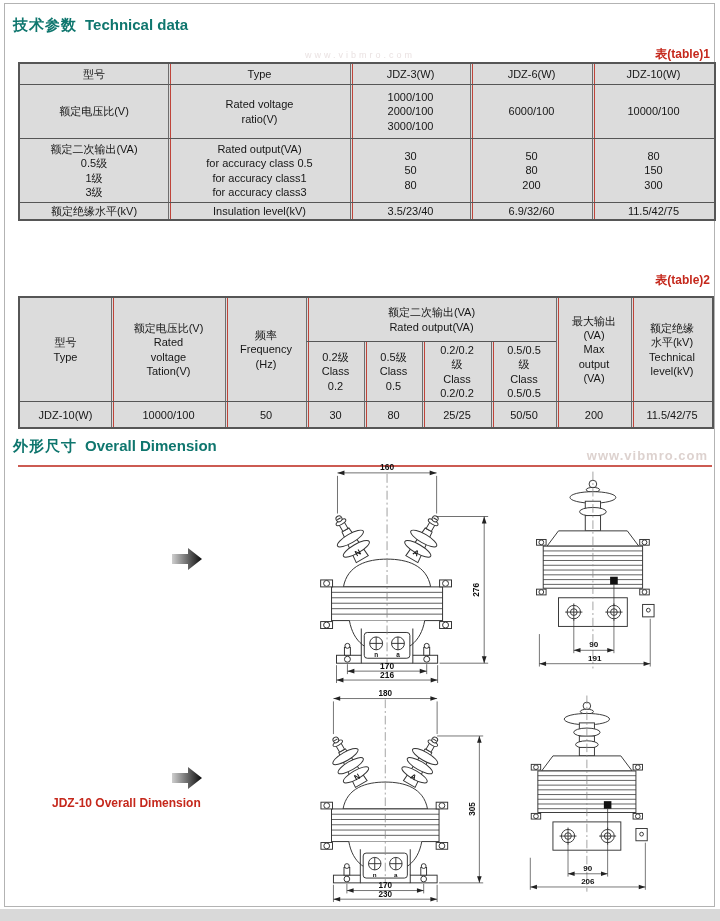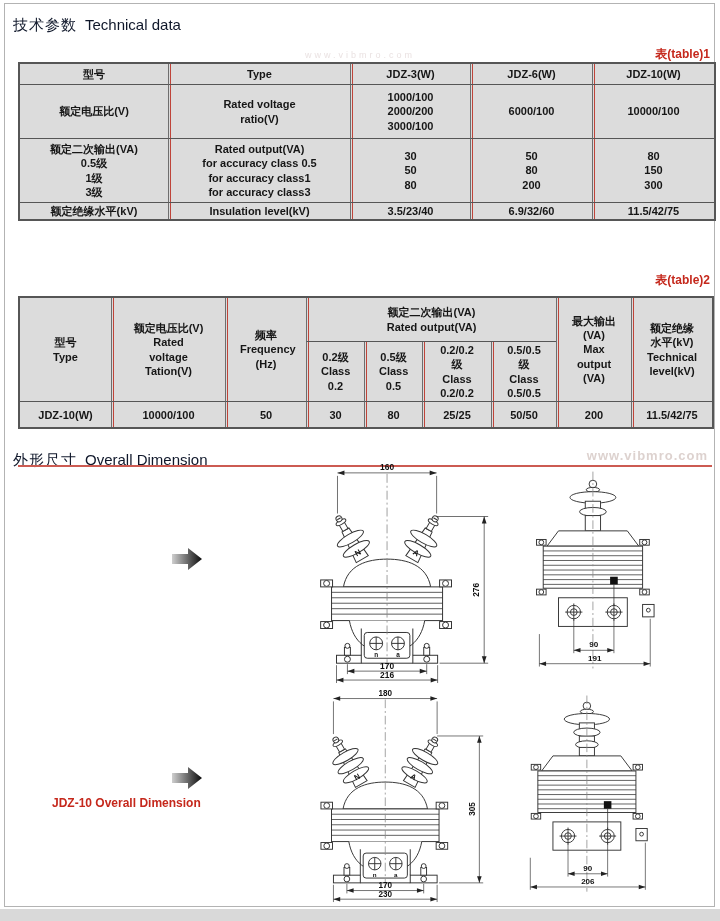--- a/index.html
+++ b/index.html
@@ -1,26 +1,26 @@
 <!DOCTYPE html>
 <html><head>
 <meta charset="utf-8">
 <style>
   html,body{margin:0;padding:0;background:#fff;}
   .canvas{position:relative;width:720px;height:921px;background:#ffffff;overflow:hidden;
           font-family:"Liberation Sans",sans-serif;}
   .frame{position:absolute;left:4px;top:3px;right:5px;bottom:14px;border:1px solid #b3b3b3;}
   .bottom-strip{position:absolute;left:0;right:0;bottom:0;height:12px;background:#d9d9d9;}
-  .sec-title{position:absolute;color:#0f172a;font-weight:normal;white-space:nowrap;text-align:center;}
+  .sec-title{position:absolute;color:#0f766e;font-weight:bold;white-space:nowrap;text-align:center;}
   .sec-title .cn{font-size:15px;letter-spacing:1px;}
   .sec-title .en{font-size:15px;margin-left:8px;}
   .tag{position:absolute;color:#c5281c;font-weight:bold;font-size:12px;right:10px;text-align:center;}
   .dtable{position:absolute;border-collapse:separate;border-spacing:0;background:#dcdcdc;
           border:2px solid #565656;table-layout:fixed;}
-  .dtable td{position:relative;text-align:center;vertical-align:middle;font-weight:bold;
+  .dtable td{position:relative;text-align:center;vertical-align:middle;font-weight:normal;
           font-size:11px;color:#161616;padding:1px 14px;line-height:1.3;}
   .dtable td.v{border-left:1px solid #6e6e6e;}
   .dtable td.v::after{content:"";position:absolute;left:1px;top:0;bottom:0;width:1px;background:#bf443a;}
   .dtable td.bt{border-top:1px solid #565656;}
   .dtable td.bb{border-bottom:1px solid #565656;}
   .redrule{position:absolute;height:2px;background:#cc5b52;}
   .wm{position:absolute;color:#ddd2cf;font-size:13px;letter-spacing:1px;font-weight:bold;}
   .wm-top{position:absolute;color:#eae2e2;font-size:9px;letter-spacing:3px;}
   .row-label{position:absolute;color:#c5281c;font-weight:bold;font-size:12px;white-space:nowrap;}
   .logo-box{position:absolute;left:280px;top:3px;width:182px;height:50px;background:#ededed;}
@@ -58,21 +58,21 @@
       <td class="v">JDZ-10(W)</td>
     </tr>
     <tr style="height:54px">
       <td class="bt">额定电压比(V)</td>
       <td class="v bt">
             <div>Rated voltage</div>
             <div>ratio(V)</div>
           </td>
       <td class="v bt">
             <div>1000/100</div>
-            <div>2000/200</div>
+            <div>2000/100</div>
             <div>3000/100</div>
           </td>
       <td class="v bt">6000/100</td>
       <td class="v bt">10000/100</td>
     </tr>
     <tr style="height:64px">
       <td class="bt">
             <div>额定二次输出(VA)</div>
             <div>0.5级</div>
             <div>1级</div>
@@ -188,21 +188,21 @@
       <td class="v bt">30</td>
       <td class="v bt">80</td>
       <td class="v bt">25/25</td>
       <td class="v bt">50/50</td>
       <td class="v bt">200</td>
       <td class="v bt">11.5/42/75</td>
     </tr>
   </tbody>
     </table>
 
-  <div class="sec-title" style="left:13px;top:451px;">
+  <div class="sec-title" style="left:13px;top:437px;">
     <span class="cn">外形尺寸</span><span class="en">Overall Dimension</span>
   </div>
   <div class="redrule" style="left:18px;top:465px;width:694px;"></div>
   <div class="wm" style="right:12px;top:448px;">www.vibmro.com</div>
 
   <svg class="abs" style="left:170px;top:547px;" width="34" height="24" viewBox="0 0 34 24">
     <defs>
         <linearGradient id="ag1" x1="0" y1="0" x2="1" y2="0">
           <stop offset="0" stop-color="#cfcfcf"></stop>
           <stop offset="1" stop-color="#0a0a0a"></stop>

